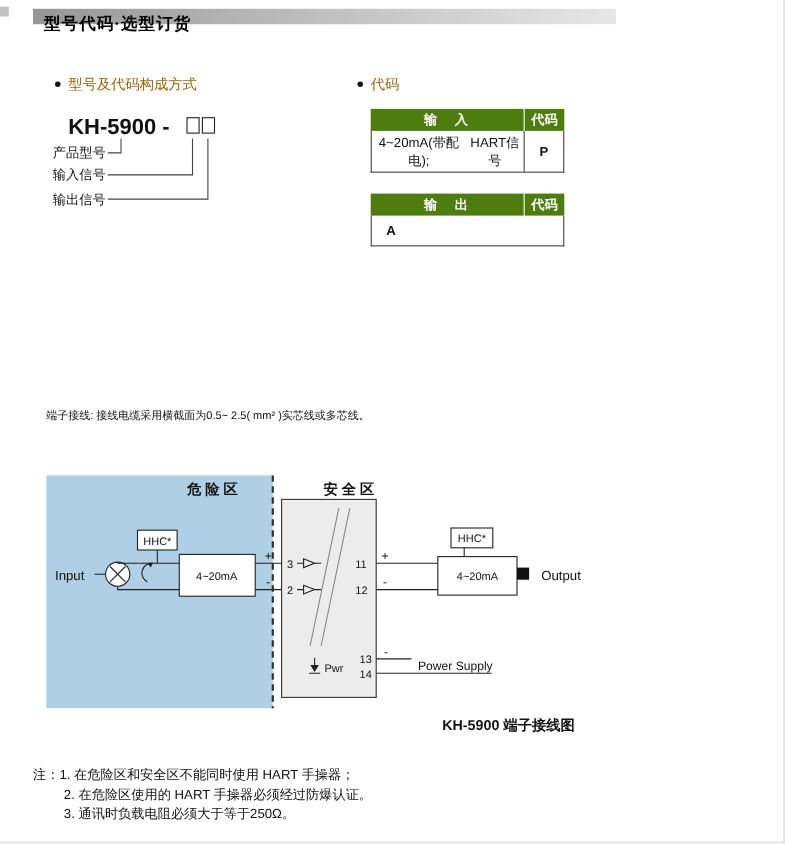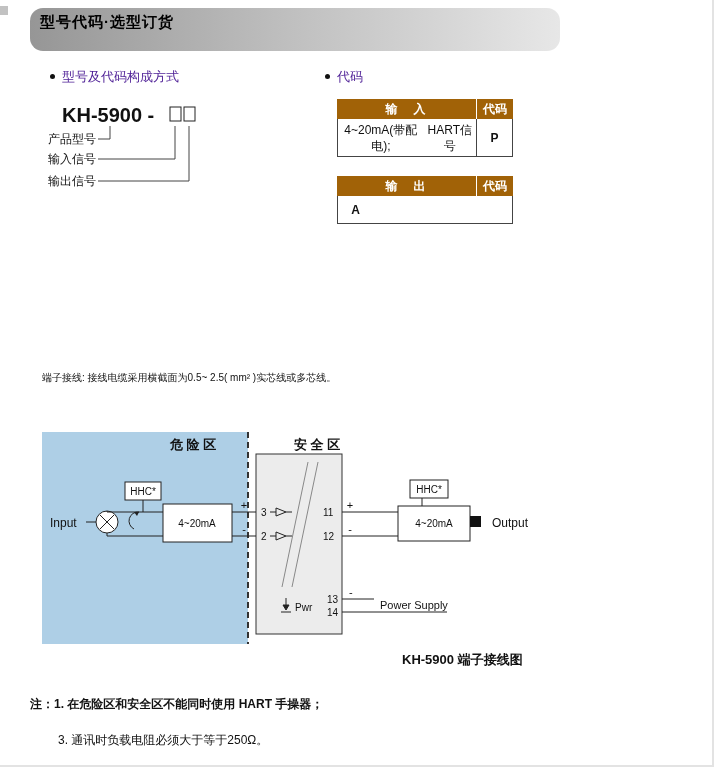--- a/index.html
+++ b/index.html
@@ -2,30 +2,30 @@
 <html><head>
 <meta charset="utf-8">
 <style>
   html,body{margin:0;padding:0;background:#fff;}
   .page{
     position:relative;width:714px;height:767px;background:#ffffff;overflow:hidden;
     font-family:"Liberation Sans","DejaVu Sans",sans-serif;color:#111;
     border-right:2px solid #e3e3e3;border-bottom:2px solid #e3e3e3;box-sizing:border-box;
   }
   .banner{
-    position:absolute;left:30px;width:530px;height:43px;line-height:27px;
+    position:absolute;left:30px;width:530px;height:14px;line-height:27px;
     padding-left:10px;box-sizing:border-box;
     background:linear-gradient(90deg,#969696 0%,#bcbcbc 45%,#e7e7e7 100%);
-    font-size:15px;font-weight:bold;color:#000;letter-spacing:1px;border-radius:13px;
+    font-size:15px;font-weight:bold;color:#000;letter-spacing:1px;
   }
-  .bullet-line{position:absolute;font-size:13px;color:#4c1d95;white-space:nowrap;}
+  .bullet-line{position:absolute;font-size:13px;color:#a16207;white-space:nowrap;}
   .dot{display:inline-block;width:5px;height:5px;border-radius:50%;background:#111;margin:0 7px 2px 0;vertical-align:middle;}
   .ctable{position:absolute;width:176px;font-size:12px;}
   .hrow{display:flex;}
-  .th{background:#a16207;color:#fff;font-weight:bold;text-align:center;height:20px;line-height:20px;letter-spacing:2px;}
+  .th{background:#4d7c0f;color:#fff;font-weight:bold;text-align:center;height:20px;line-height:20px;letter-spacing:2px;}
   .th-main{flex:1;}
   .th-code{width:36px;margin-left:1px;letter-spacing:0;}
   .brow{display:flex;border:1px solid #444;border-top:none;box-sizing:border-box;}
   .td-main{flex:1;display:flex;flex-direction:row;justify-content:center;align-items:center;text-align:center;border-right:1px solid #444;line-height:16px;}
   .td-code{width:35px;display:flex;align-items:center;justify-content:center;font-weight:bold;}
   .t1 .brow{min-height:38px;}
   .t2 .brow{min-height:28px;}
   .desc{position:absolute;font-size:10px;white-space:nowrap;}
   .caption{position:absolute;font-size:13px;font-weight:bold;white-space:nowrap;}
   .note-row{position:absolute;font-size:12px;white-space:nowrap;}
@@ -175,18 +175,19 @@
     <g stroke="#222">
       <line x1="300" y1="167" x2="332" y2="167"></line>
       <line x1="300" y1="180" x2="405" y2="180"></line>
     </g>
     <text x="307" y="164" font-size="11">-</text>
     <text x="338" y="177" font-size="11">Power Supply</text>
   </svg>
 
   <div class="caption" style="left:402px;top:651px;">KH-5900 端子接线图</div>
 
-  <div class="note-row" style="left:30px;top:696px;font-weight:bold;">
+  <div class="note-row" style="left:30px;top:696px;">
     <span>注：</span><span>1. 在危险区和安全区不能同时使用 HART 手操器；</span>
   </div>
+  <div class="note-row" style="left:58px;top:714px;">2. 在危险区使用的 HART 手操器必须经过防爆认证。</div>
   <div class="note-row" style="left:58px;top:732px;">3. 通讯时负载电阻必须大于等于250Ω。</div>
 
 </div>
 
 </body></html>

